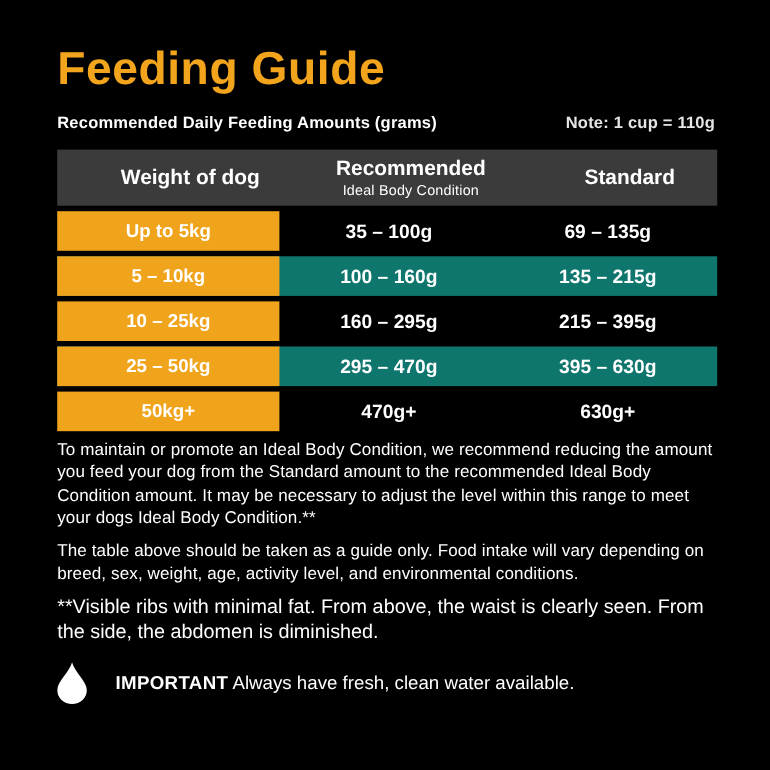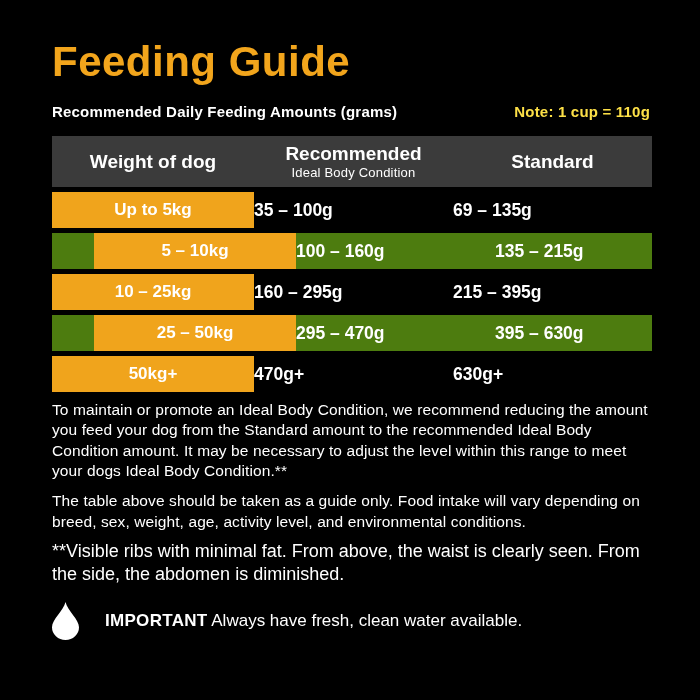--- a/index.html
+++ b/index.html
@@ -32,63 +32,64 @@
   }
   .subrow {
     display: flex;
     justify-content: space-between;
     align-items: baseline;
     margin-top: 19px;
     font-size: 15px;
     font-weight: bold;
   }
   .subtitle { color: #ffffff; letter-spacing: 0.2px; }
-  .cup-note { color: #fde047; letter-spacing: 0.2px; }
+  .cup-note { color: #e5e5e5; letter-spacing: 0.2px; }
 
   
   .ftable { margin-top: 16px; width: 600px; }
   .trow {
     display: grid;
     grid-template-columns: 202px 199px 199px;
     align-items: center;
   }
   .thead {
     background: #3B3B3B;
     height: 51px;
+    padding-left: 20px;
   }
   .th {
     text-align: center;
     font-weight: bold;
     font-size: 19px;
     line-height: 1.05;
   }
   .th-sub {
     font-size: 13px;
     font-weight: normal;
     margin-top: 2px;
     letter-spacing: 0.2px;
   }
   .drow {
     height: 36px;
     margin-top: 5px;
   }
-  .r-gray { background: #4d7c0f; padding-left: 42px; }
+  .r-gray { background: #0f766e; }
   .r-black { background: transparent; }
   .weight-cell {
     background: #F0A41C;
     height: 100%;
     display: flex;
     align-items: center;
     justify-content: center;
     font-weight: bold;
     font-size: 17px;
     color: #ffffff;
   }
   .val {
-    text-align: left;
+    text-align: center;
     font-size: 17.5px;
     font-weight: bold;
     color: #ffffff;
   }
 
   
   .section-heading {
     margin: 25px 0 0 0;
     font-size: 18px;
     font-weight: bold;

